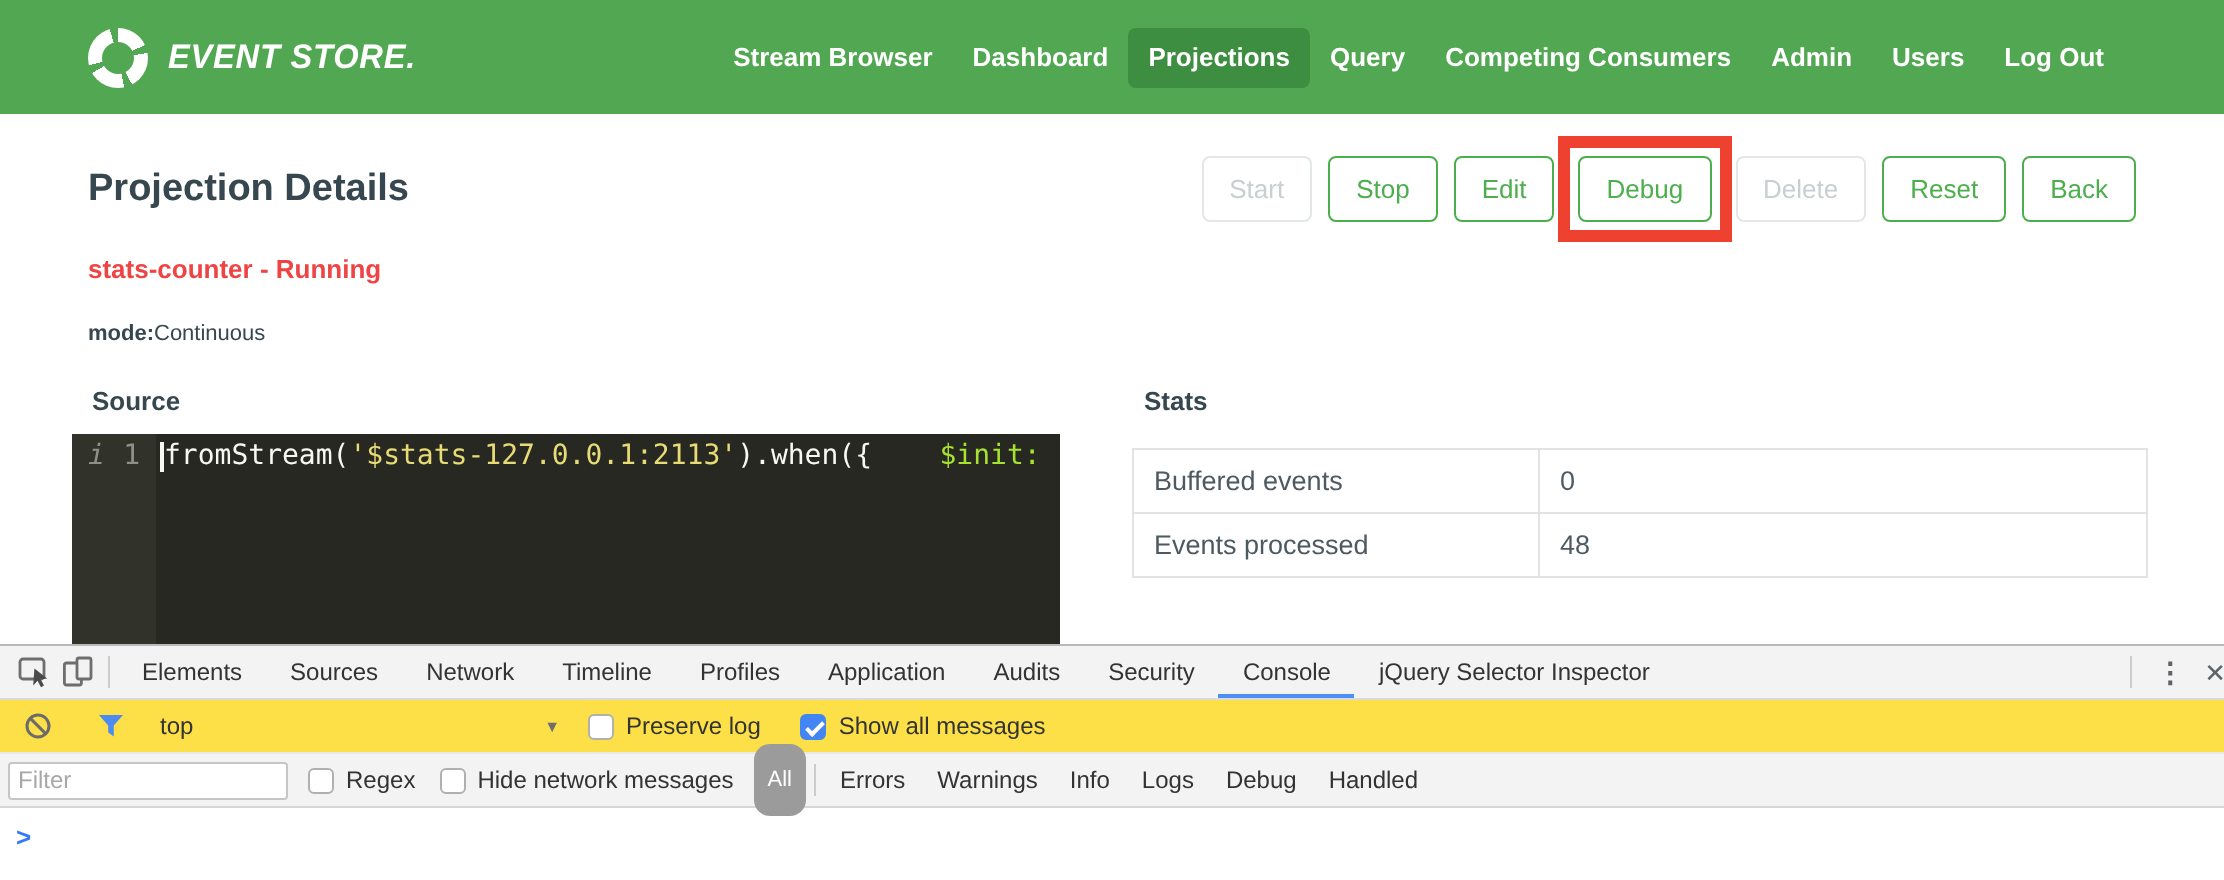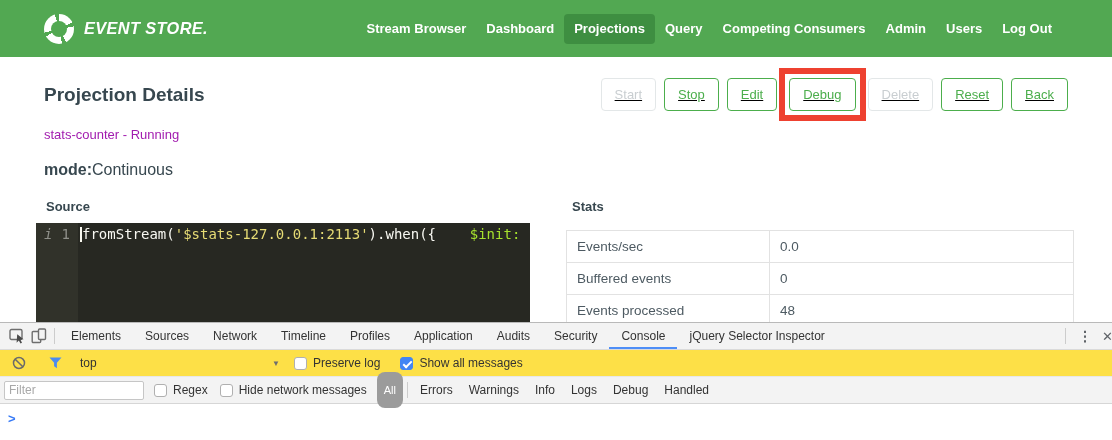--- a/index.html
+++ b/index.html
@@ -14,27 +14,27 @@
   .logo-ring::after { content:""; position:absolute; inset:7px; border-radius:50%; background:#52a852; }
   .logo-text { color:#fff; font-size:17px; font-weight:bold; font-style:italic; letter-spacing:.4px; margin-left:10px; transform:scaleX(.96); transform-origin:left; white-space:nowrap; }
   .nav { margin-left:auto; display:flex; align-items:center; }
   .nav-item { color:#fff; font-size:13px; font-weight:bold; padding:0 10px; line-height:30px; border-radius:4px; cursor:pointer; white-space:nowrap; }
   .nav-item.active { background:#3e8e41; }
 
   
   .content { height:265px; overflow:hidden; }
   .title-row { display:flex; align-items:center; padding:21px 44px 0 44px; }
   .page-title { font-size:19px; font-weight:bold; color:#37474f; }
-  .btn-row { margin-left:auto; display:flex; align-items:flex-end; gap:8px;text-decoration:underline; }
+  .btn-row { margin-left:auto; display:flex; align-items:flex-end; gap:8px; }
   .btn { background:#fff; border:1px solid #4cae4c; color:#4cae4c; border-radius:4px; font-size:13px; font-family:"Liberation Sans",sans-serif; padding:8px 13px; cursor:pointer; white-space:nowrap; }
   .btn.disabled { border-color:#e3e7e8; color:#c9ced1; }
   .debug-wrap { display:inline-flex; border:6px solid #ee4130; padding:4px; margin:-10px -6px; position:relative; z-index:2; background:transparent; }
 
-  .status-line { margin:16px 0 0 44px; font-size:13px; font-weight:normal; color:#a21caf; }
-  .mode-line { margin:19px 0 0 44px; font-size:16px; color:#37474f; }
+  .status-line { margin:16px 0 0 44px; font-size:13px; font-weight:bold; color:#ef4444; }
+  .mode-line { margin:19px 0 0 44px; font-size:11px; color:#37474f; }
   .mode-line .mode-key { font-weight:bold; }
 
   .cols { display:flex; margin:20px 0 0 36px; }
   .col-left { width:494px; flex:0 0 auto; }
   .col-right { width:508px; flex:0 0 auto; margin-left:36px; }
   .sec-label { font-size:13px; font-weight:bold; color:#37474f; }
   .col-left .sec-label { margin-left:10px; }
   .col-right .sec-label { margin-left:6px; }
 
   
@@ -140,24 +140,20 @@
             </div>
           </div>
           <div class="code-area"><span class="caret"></span><span class="tok-plain">fromStream(</span><span class="tok-string">'$stats-127.0.0.1:2113'</span><span class="tok-plain">).when({</span><span class="tok-plain">    </span><span class="tok-keyvar">$init:</span><span class="tok-plain"> </span><span class="tok-func">fu</span></div>
         </div>
       </div>
 
       <div class="col-right">
         <div class="sec-label">Stats</div>
         <table class="stats-table">
           <tbody>
-            <tr>
-              <td class="k">Events/sec</td>
-              <td>0.0</td>
-            </tr>
             <tr>
               <td class="k">Buffered events</td>
               <td>0</td>
             </tr>
             <tr>
               <td class="k">Events processed</td>
               <td>48</td>
             </tr>
 
           </tbody>

